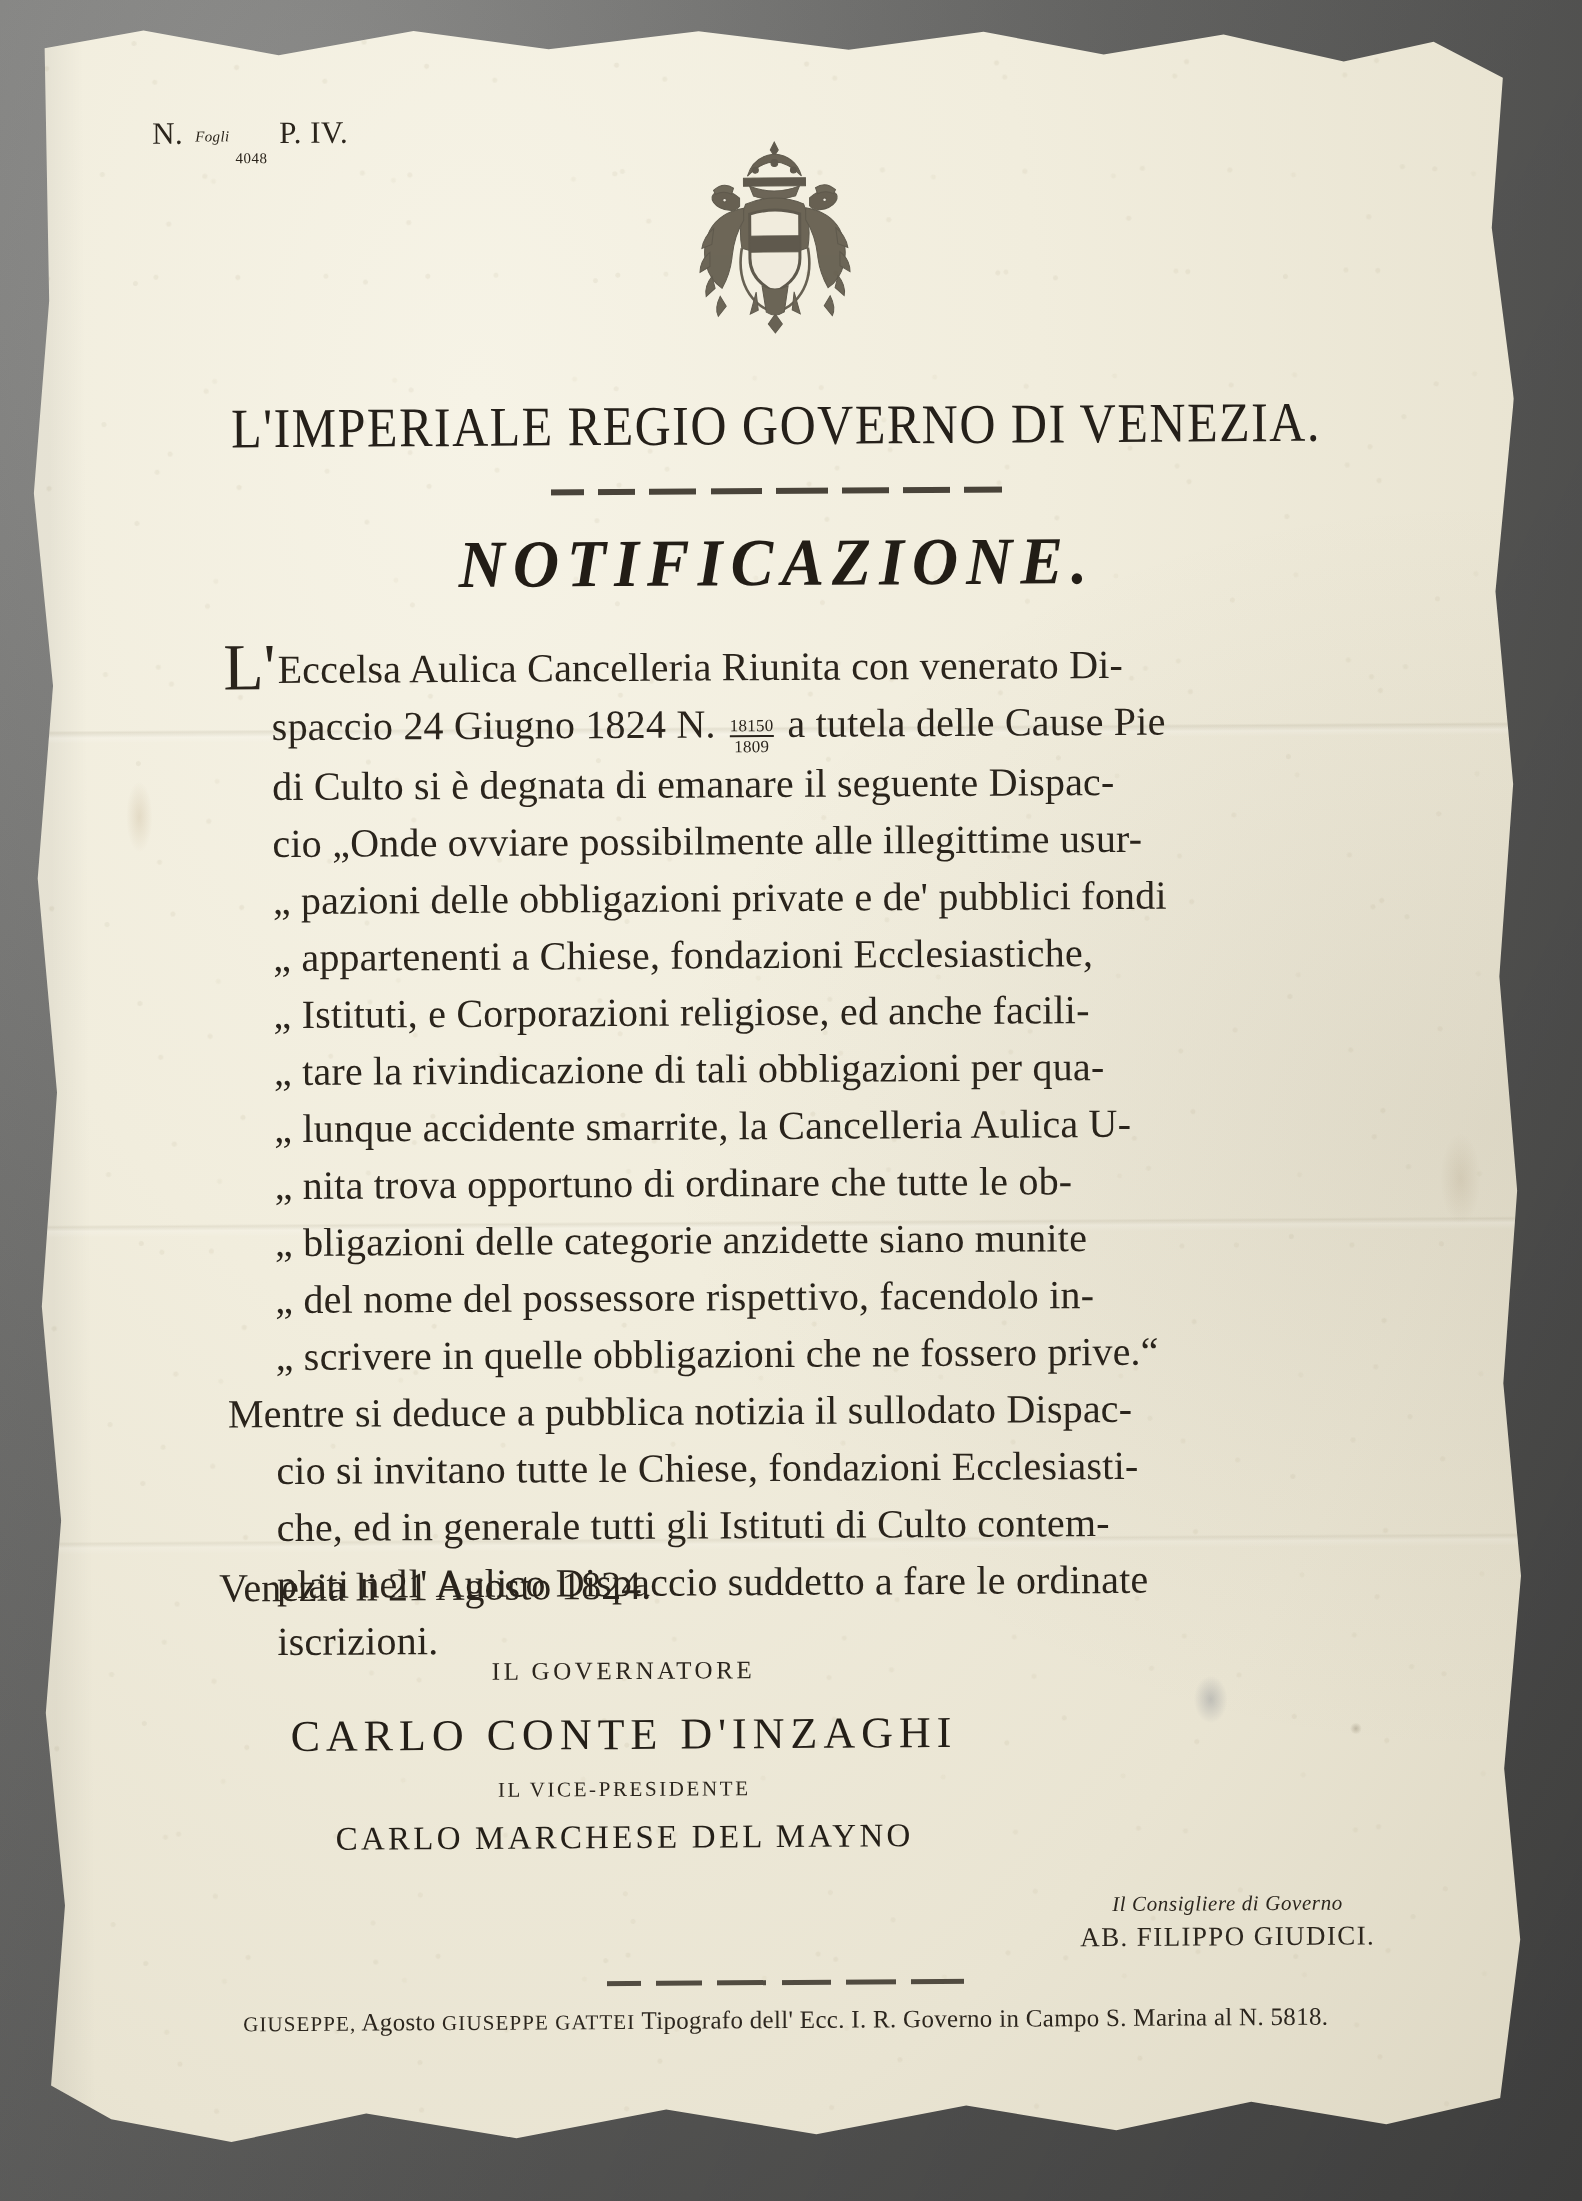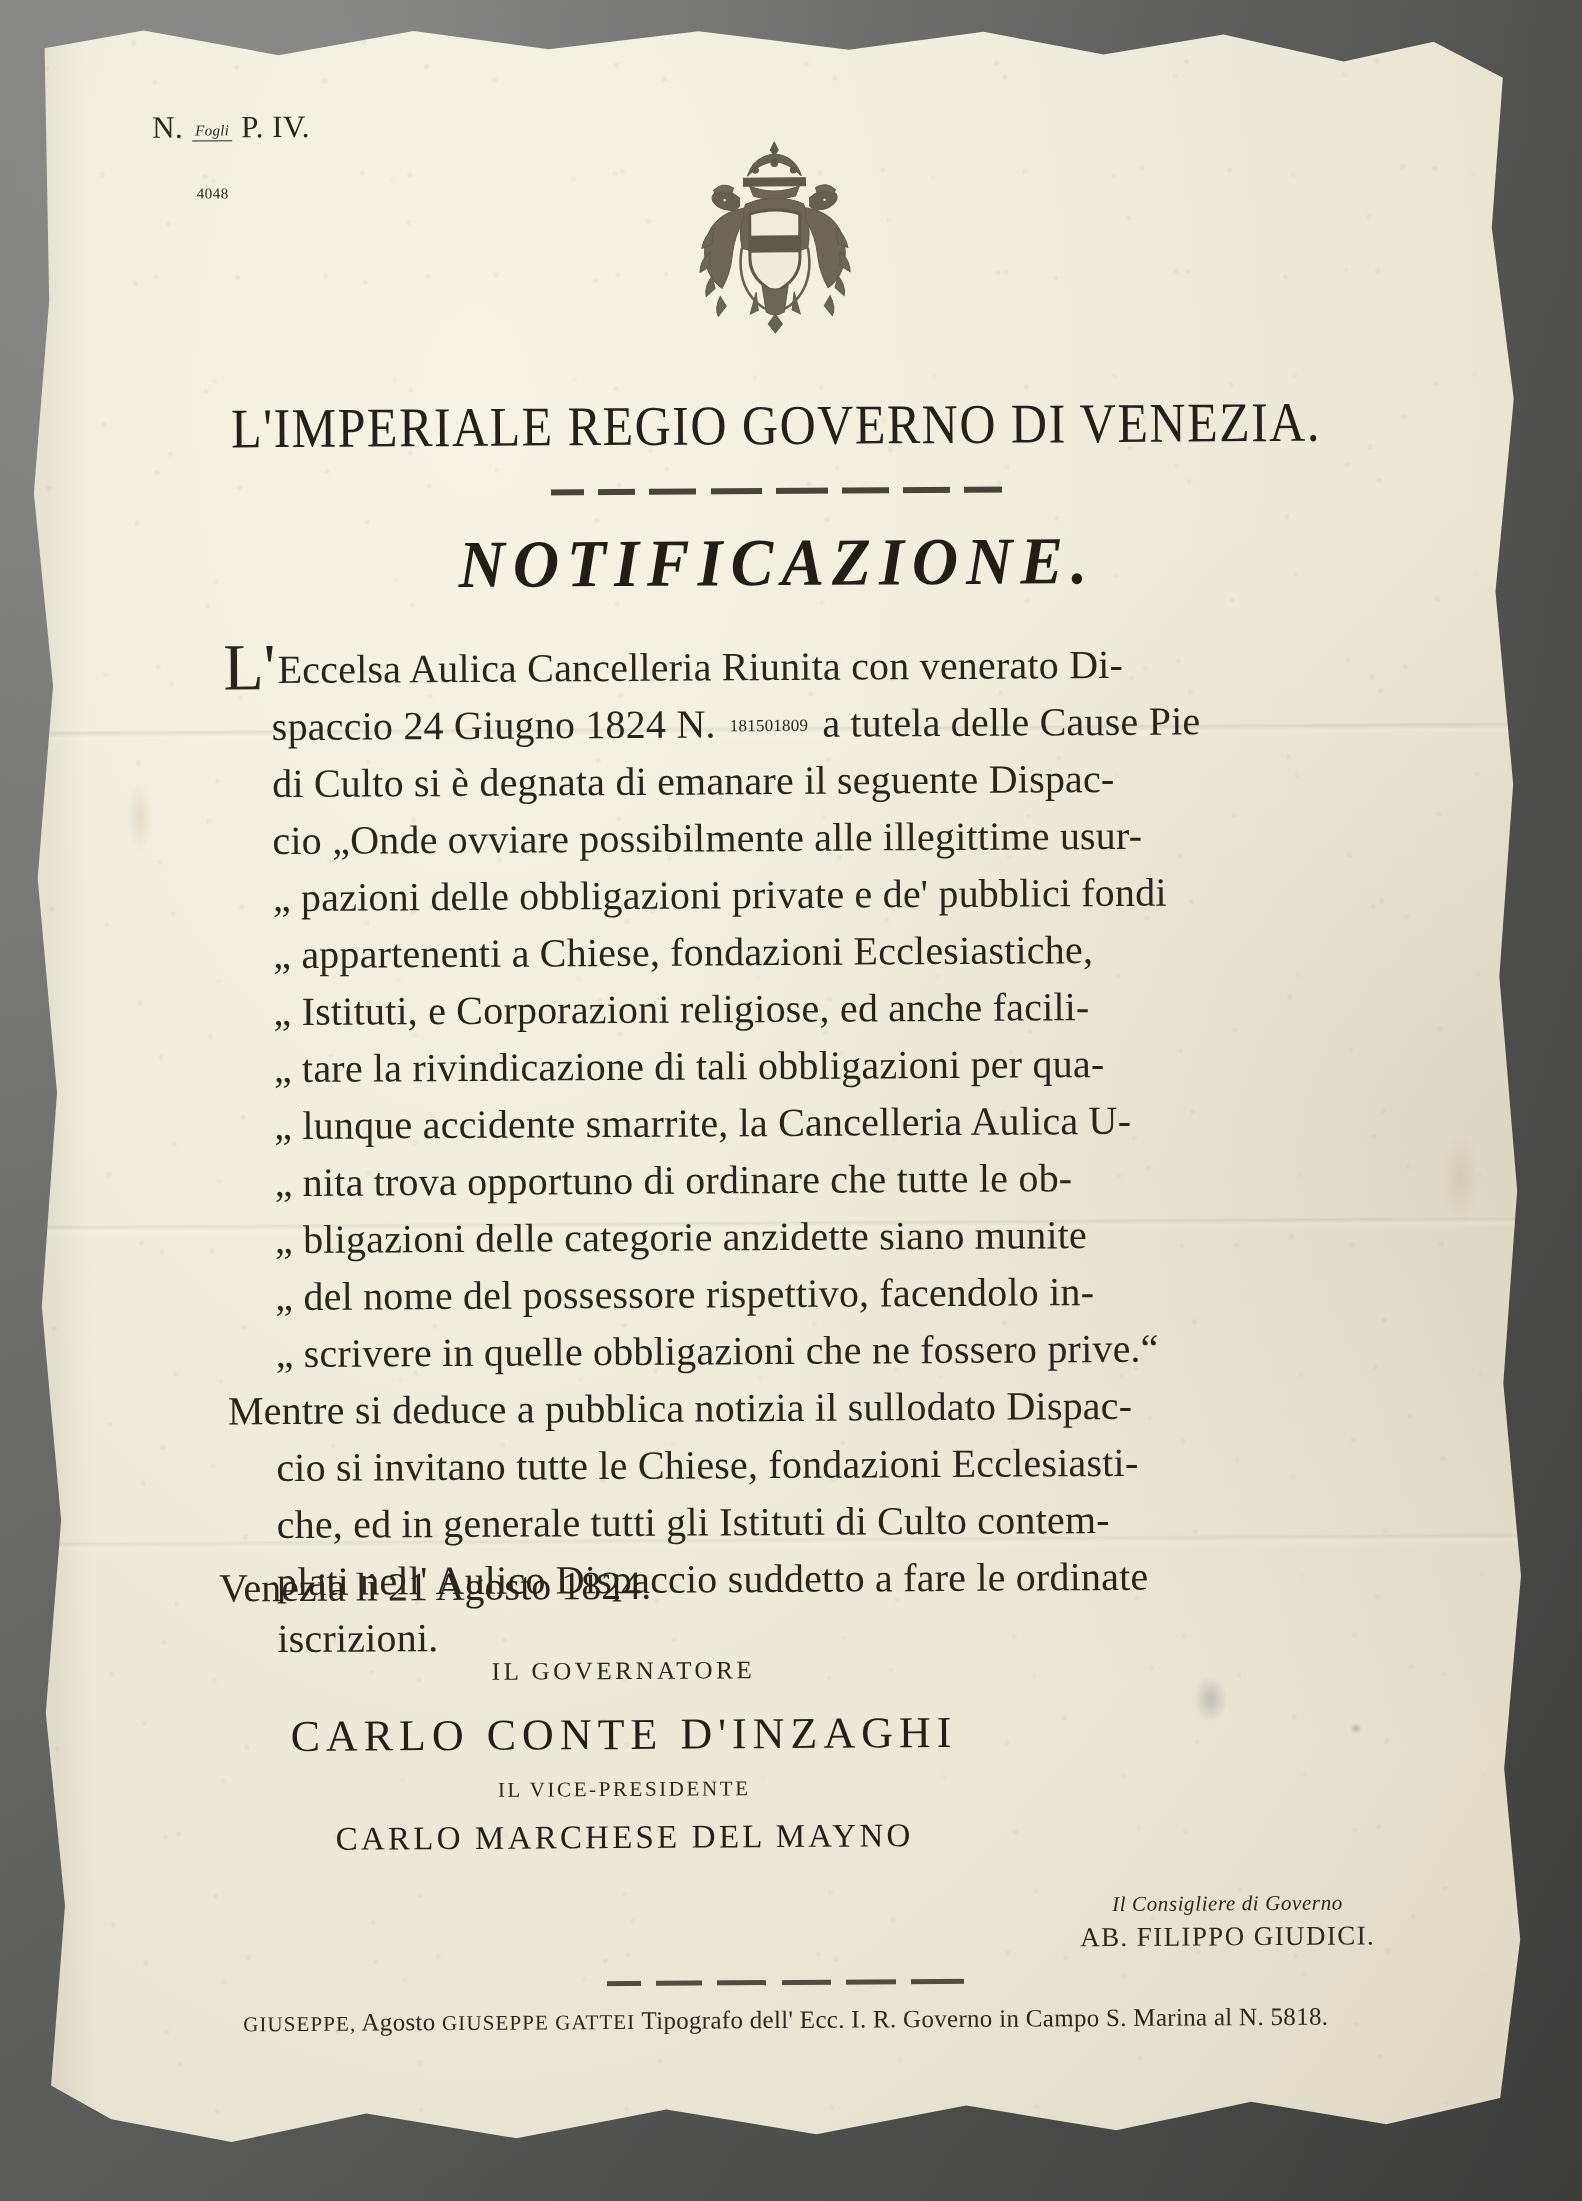--- a/index.html
+++ b/index.html
@@ -97,21 +97,21 @@
     font-family: "Liberation Serif", serif;
     font-size: 31px;
     letter-spacing: .5px;
     color: #2b251c;
     display: flex;
     align-items: baseline;
     gap: 9px;
   }
   .frac {
     display: inline-flex;
-    flex-direction: column;
+    flex-direction: row;
     align-items: center;
     font-size: 15px;
     line-height: 1.05;
     transform: translateY(-2px);
   }
   .frac .num { padding: 0 3px; font-style: italic; letter-spacing:.3px;}
   .frac .bar { width: 100%; height: 1.6px; background: #2b251c; margin: 1px 0; }
   .frac .den { padding: 0 3px; margin-top: 44px; }
 
   
@@ -195,21 +195,21 @@
     font-size: 66px;
     line-height: 44px;
     vertical-align: -6px;
     letter-spacing: 0;
     padding-right: 2px;
   }
   .qline { padding-left: 48px; }
   .ind   { padding-left: 48px; }
   .frac-in {
     display: inline-flex;
-    flex-direction: row;
+    flex-direction: column;
     align-items: center;
     font-size: 17px;
     line-height: 1.0;
     vertical-align: 6px;
     margin: 0 4px;
   }
   .frac-in .bar { width: 100%; height: 1.5px; background: #2a241c; margin: 1px 0; }
 
   .date-line {
     position: absolute;

